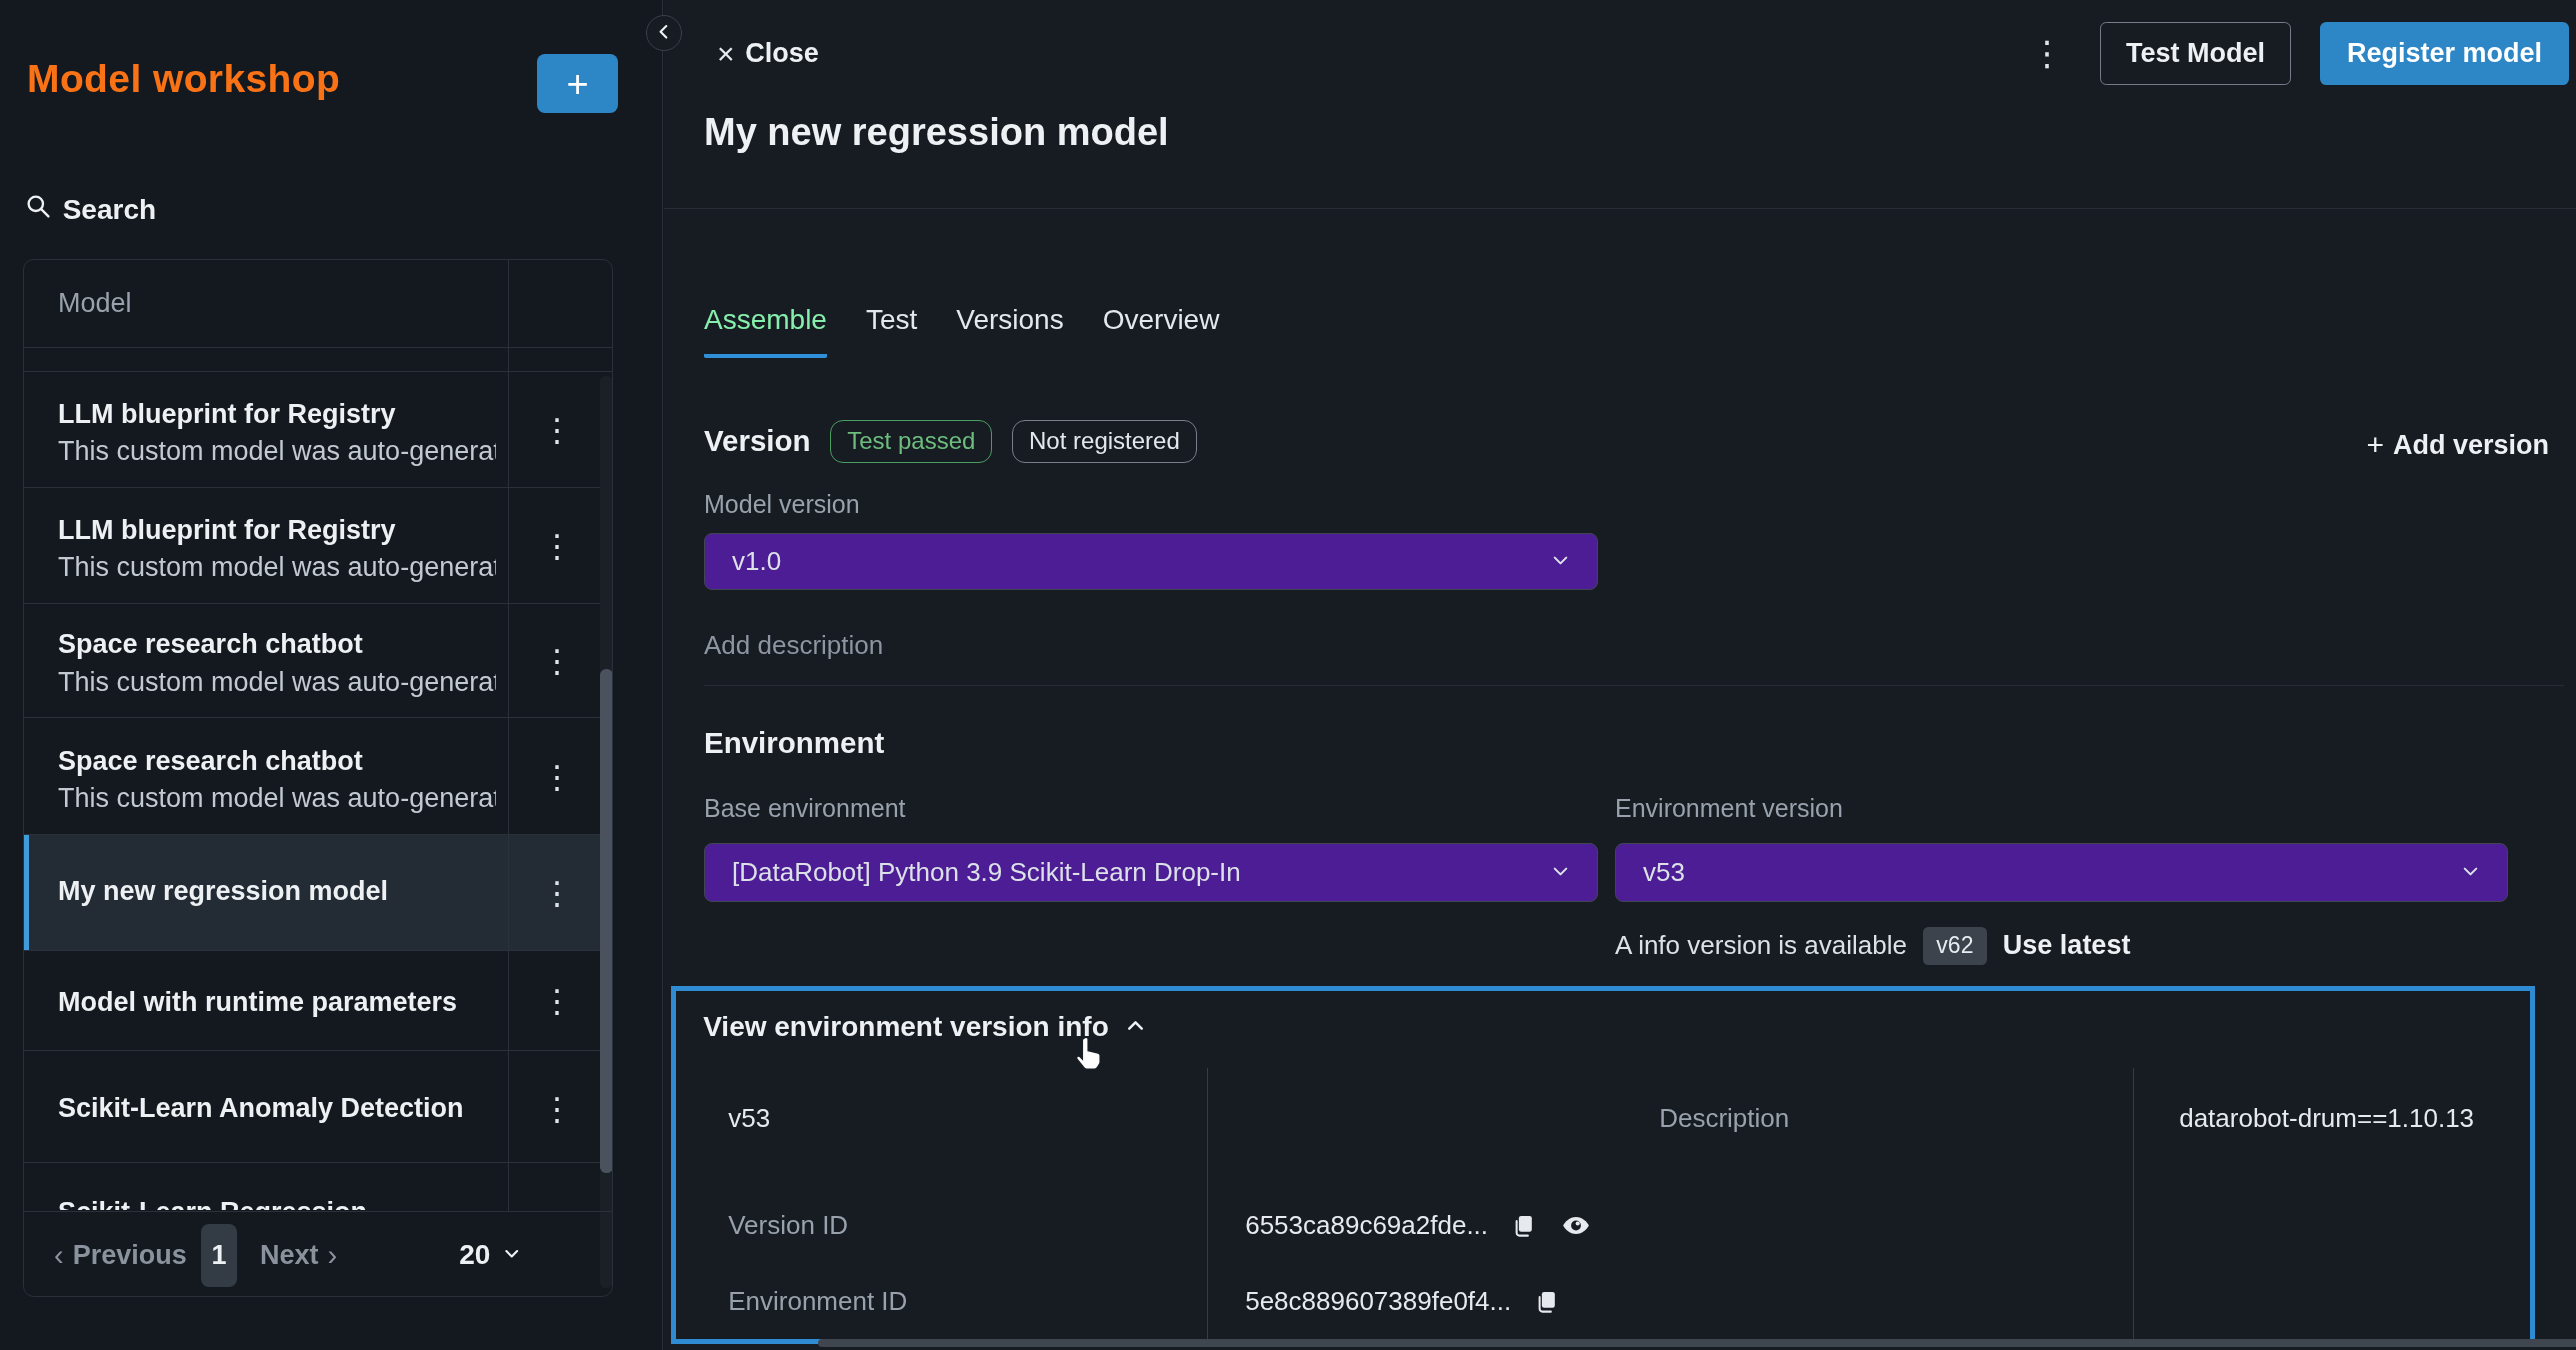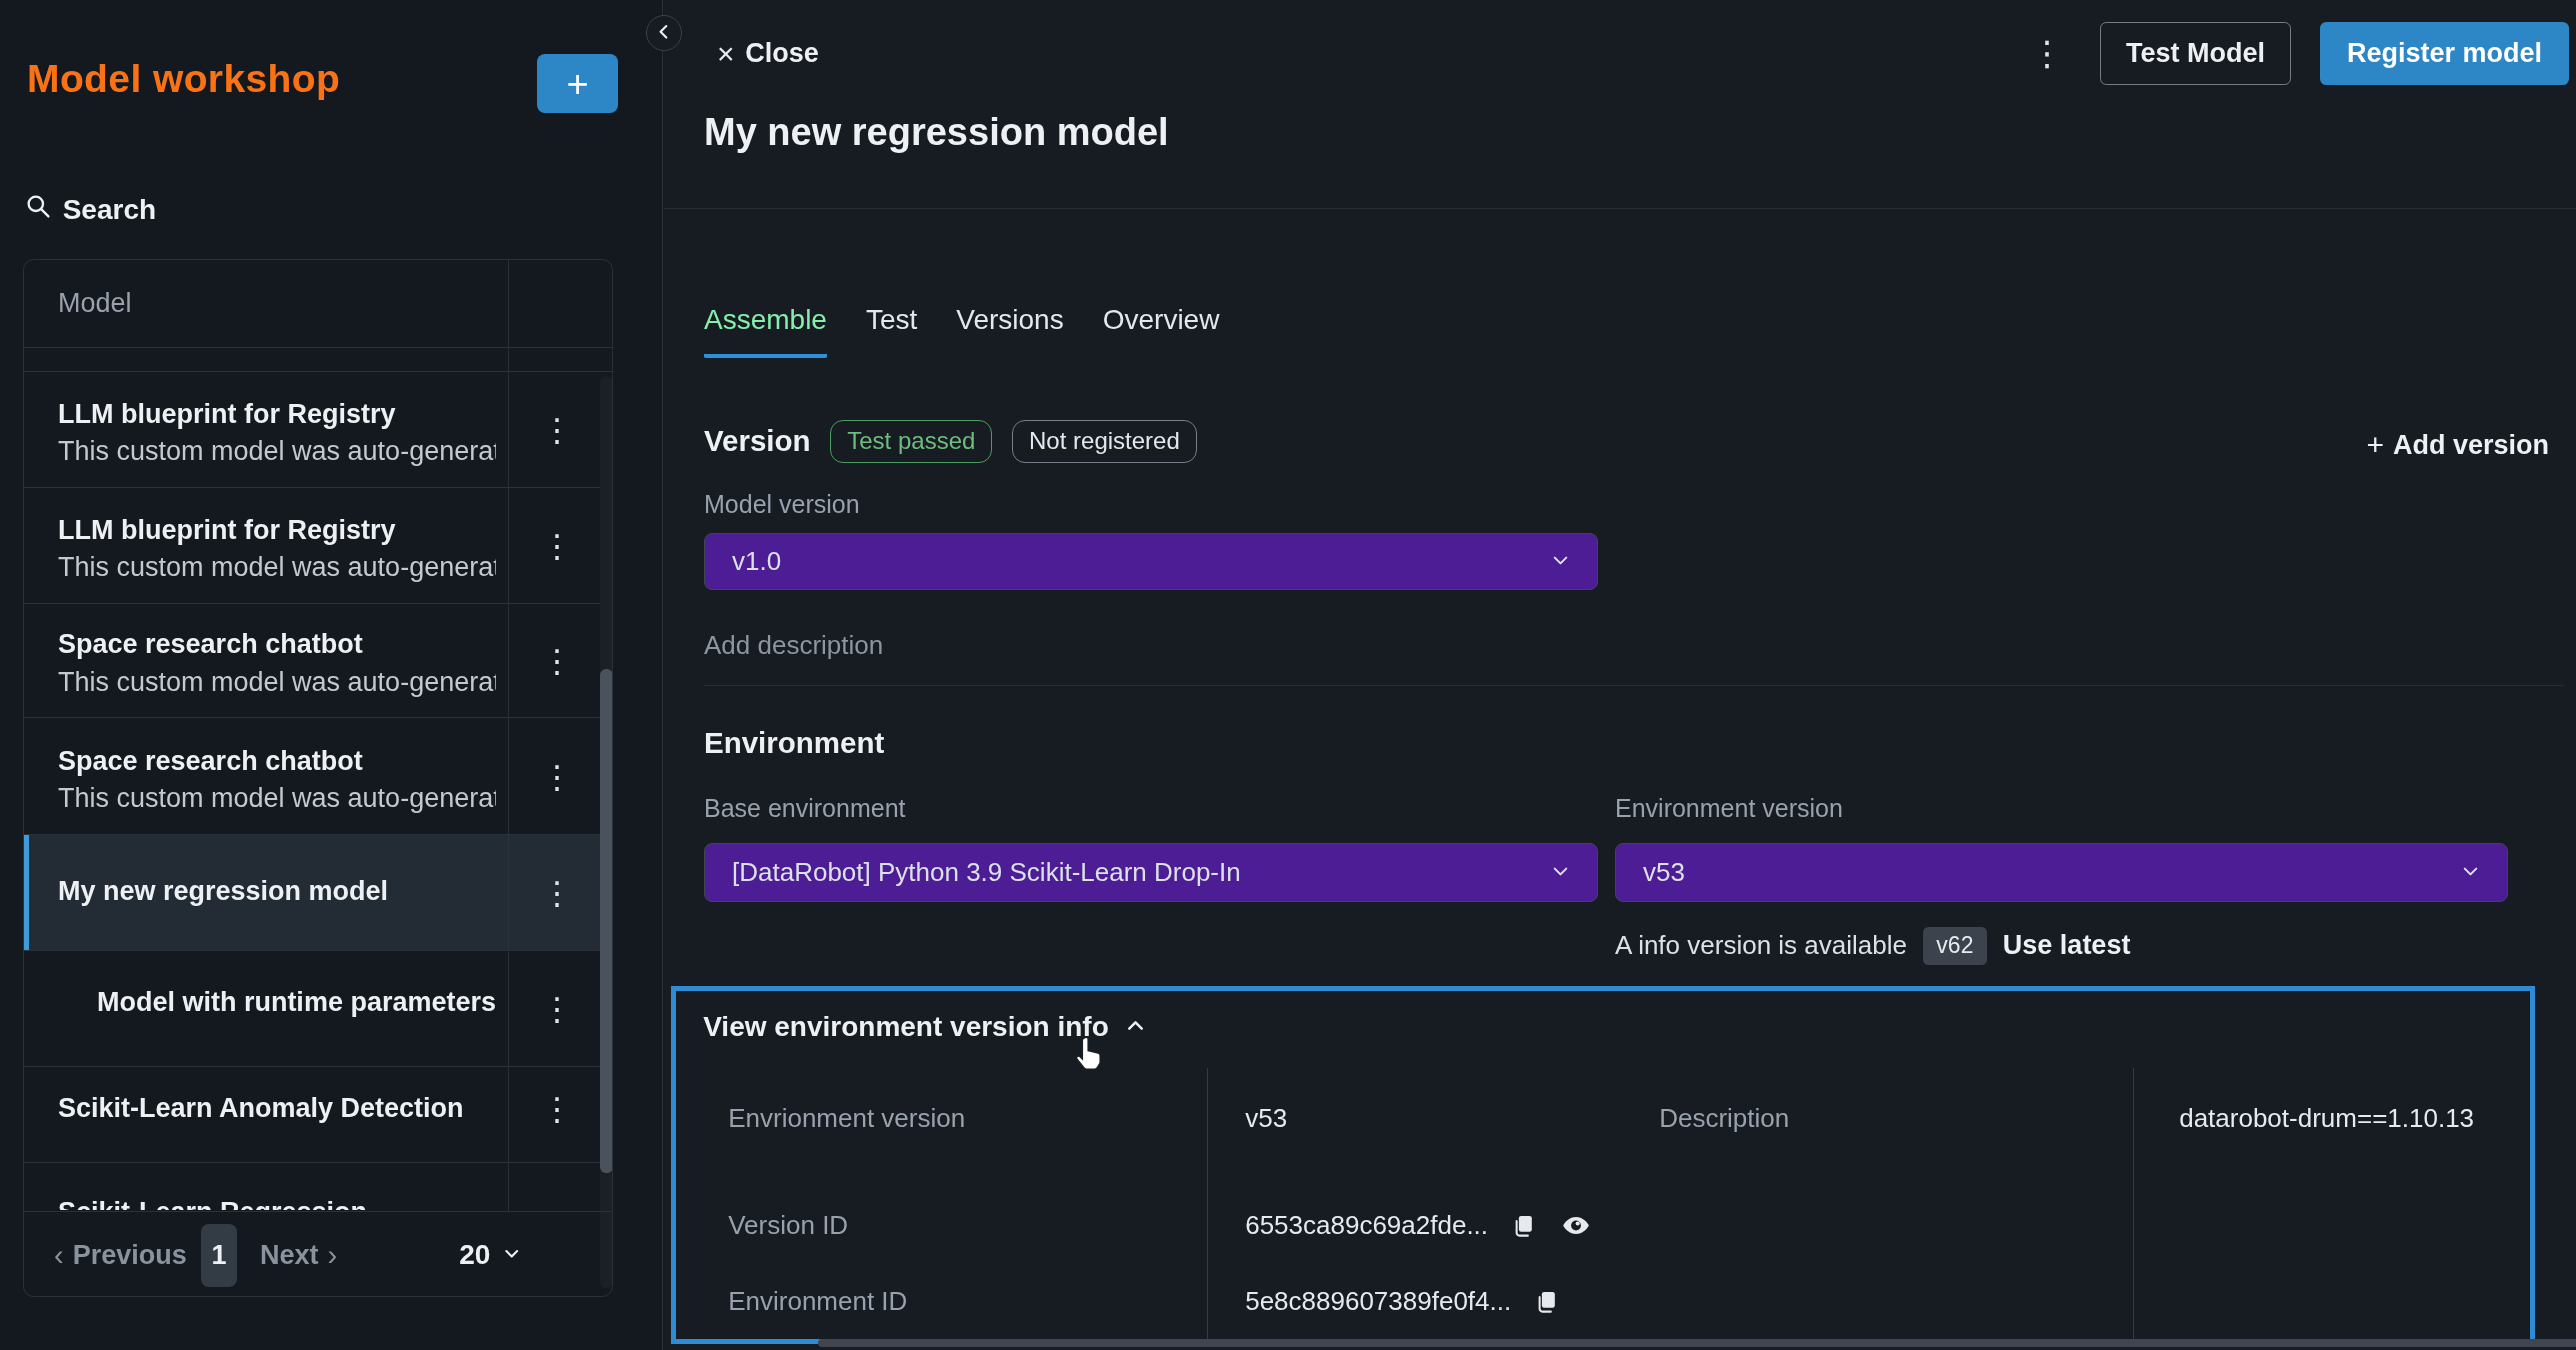--- a/index.html
+++ b/index.html
@@ -161,21 +161,21 @@
         <div class="item-title" style="top:27px;">Space research chatbot</div>
         <div class="item-desc" style="top:64px;">This custom model was auto-generat...</div>
         <div class="kebab">⋮</div>
       </div>
 
       <div class="item selected" style="top:575px;height:116px;">
         <div class="item-title" style="top:41px;">My new regression model</div>
         <div class="kebab">⋮</div>
       </div>
 
-      <div class="item" style="top:691px;height:116px;text-align:right;">
+      <div class="item" style="top:691px;height:100px;">
         <div class="item-title" style="top:36px;">Model with runtime parameters</div>
         <div class="kebab">⋮</div>
       </div>
 
       <div class="item" style="top:795px;height:108px;">
         <div class="item-title" style="top:38px;">Scikit-Learn Anomaly Detection</div>
         <div class="kebab">⋮</div>
       </div>
 
       <div class="item partial" style="top:903px;height:47px;border-bottom:none;">
@@ -300,21 +300,20 @@
       <span class="cursor-ptr">
         <svg width="36" height="39" viewBox="0 0 24 26">
           <path d="M10 2c.9 0 1.6.7 1.6 1.6V11l1.1.2 5.4 1.3c.9.2 1.5 1 1.5 1.9v4.2c0 .5-.1 1-.4 1.4l-1.6 2.6c-.4.6-1 1-1.7 1h-5.7c-.6 0-1.2-.3-1.6-.8l-4.7-5.9c-.5-.6-.4-1.5.2-2 .6-.5 1.4-.5 1.9 0l1.4 1.4V3.6C8.4 2.7 9.1 2 10 2z" fill="#ffffff" stroke="#1a1f26" stroke-width="1.3"></path>
         </svg>
       </span>
 
       <div class="panel-vline" style="left:531px;"></div>
       <div class="panel-vline" style="left:1457px;"></div>
 
       <div class="info-row" style="top:82px;height:91px;">
-        <span class="info-label">Envrionment version</span>
         <span class="info-value">v53</span>
       </div>
 
       <div class="info-row" style="top:188px;height:93px;">
         <span class="info-label">Version ID</span>
         <span class="info-value">6553ca89c69a2fde...</span>
         <span class="icon-btn">
           <svg width="27" height="27" viewBox="0 0 24 24">
               <path d="M9 3.5h7.5A2 2 0 0 1 18.5 5.5v10a2 2 0 0 1-2 2H9a2 2 0 0 1-2-2v-10a2 2 0 0 1 2-2z" fill="#e6eaee"></path>
               <path d="M5 8v10.5A2.5 2.5 0 0 0 7.5 21H15" fill="none" stroke="#e6eaee" stroke-width="1.8" stroke-linecap="round"></path>

